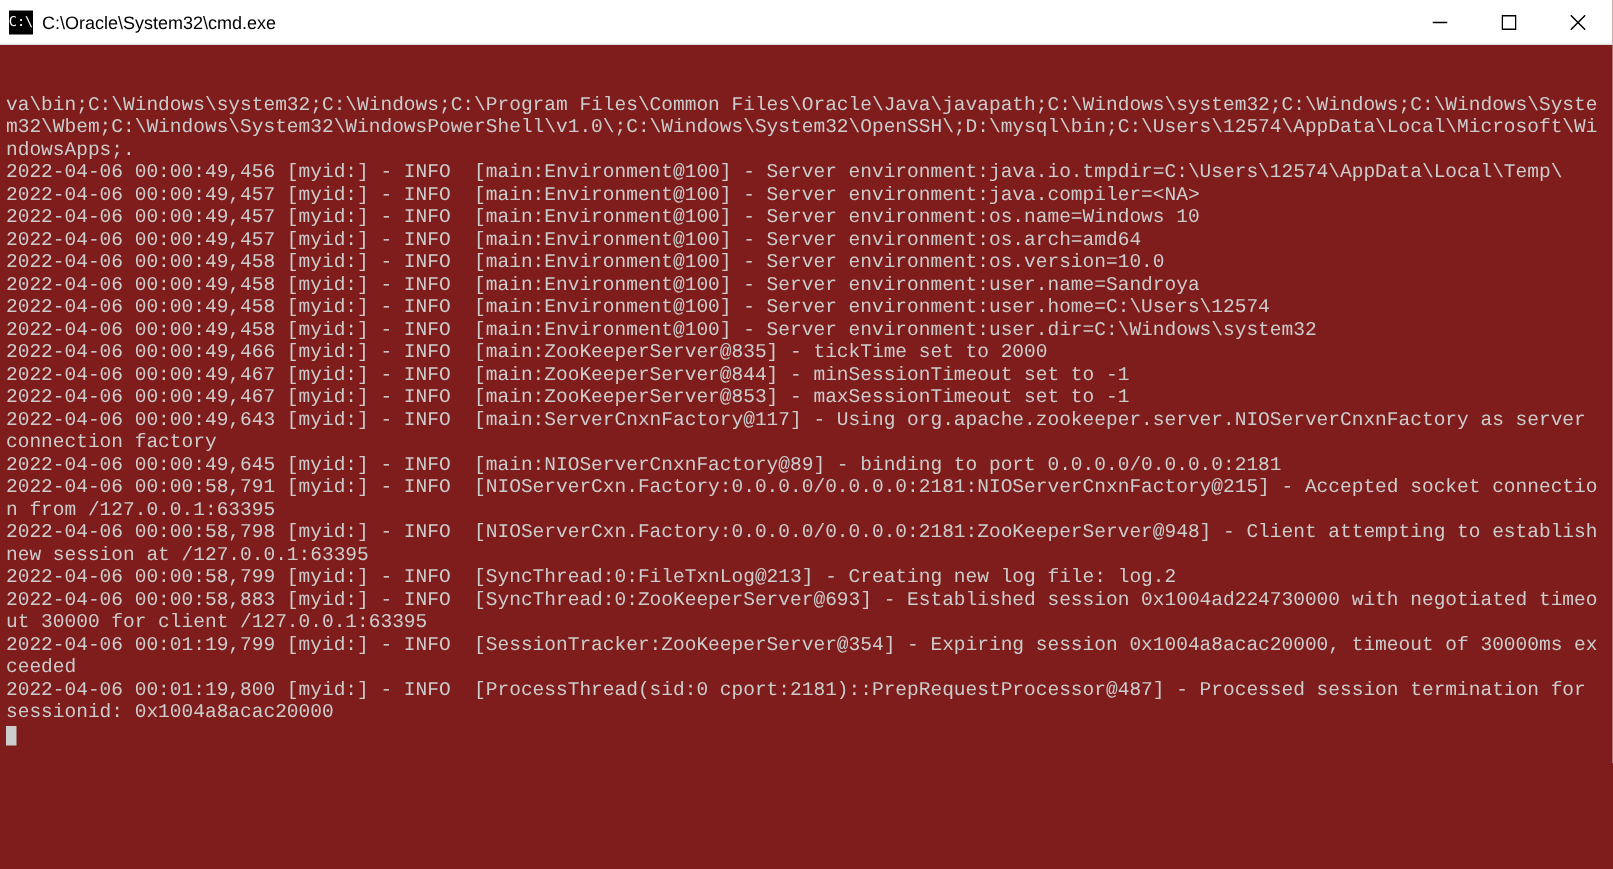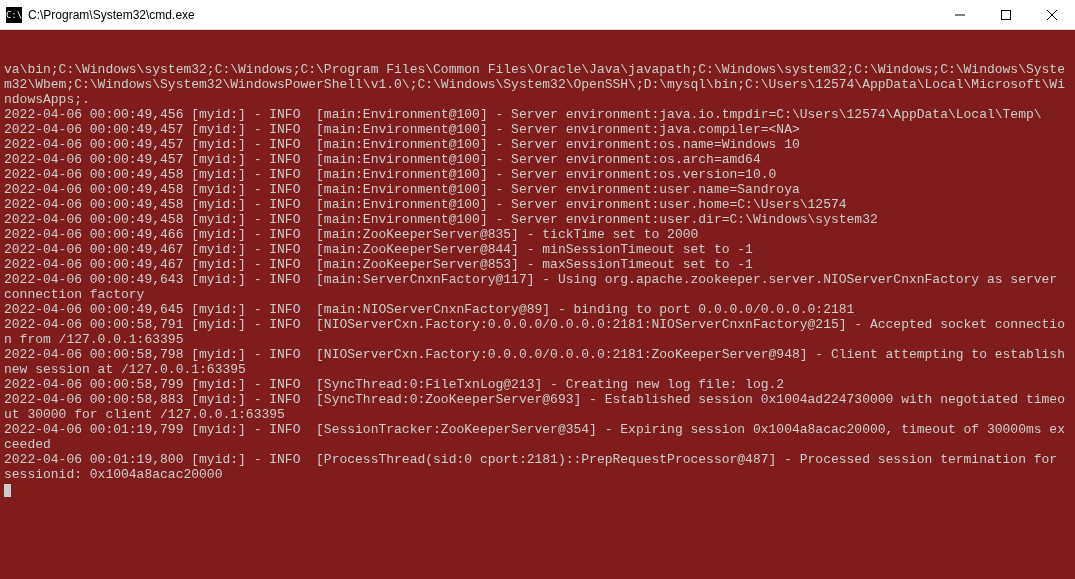--- a/index.html
+++ b/index.html
@@ -75,21 +75,21 @@
     font-family: "Microsoft YaHei", sans-serif;
     font-size: 14px;
     pointer-events: none;
   }
 </style>
 </head>
 <body>
 
 <div class="titlebar">
   <span class="titlebar-icon">C:\</span>
-  <span class="titlebar-title">C:\Program\System32\cmd.exe</span>
+  <span class="titlebar-title">C:\Oracle\System32\cmd.exe</span>
   <div class="titlebar-btn">
     <svg width="10" height="10" viewBox="0 0 10 10">
         <path d="M0 5h10" stroke="#000" stroke-width="1"></path>
       </svg>
   </div>
   <div class="titlebar-btn">
     <svg width="10" height="10" viewBox="0 0 10 10">
         <rect x="0.5" y="0.5" width="9" height="9" fill="none" stroke="#000" stroke-width="1"></rect>
       </svg>
   </div>

